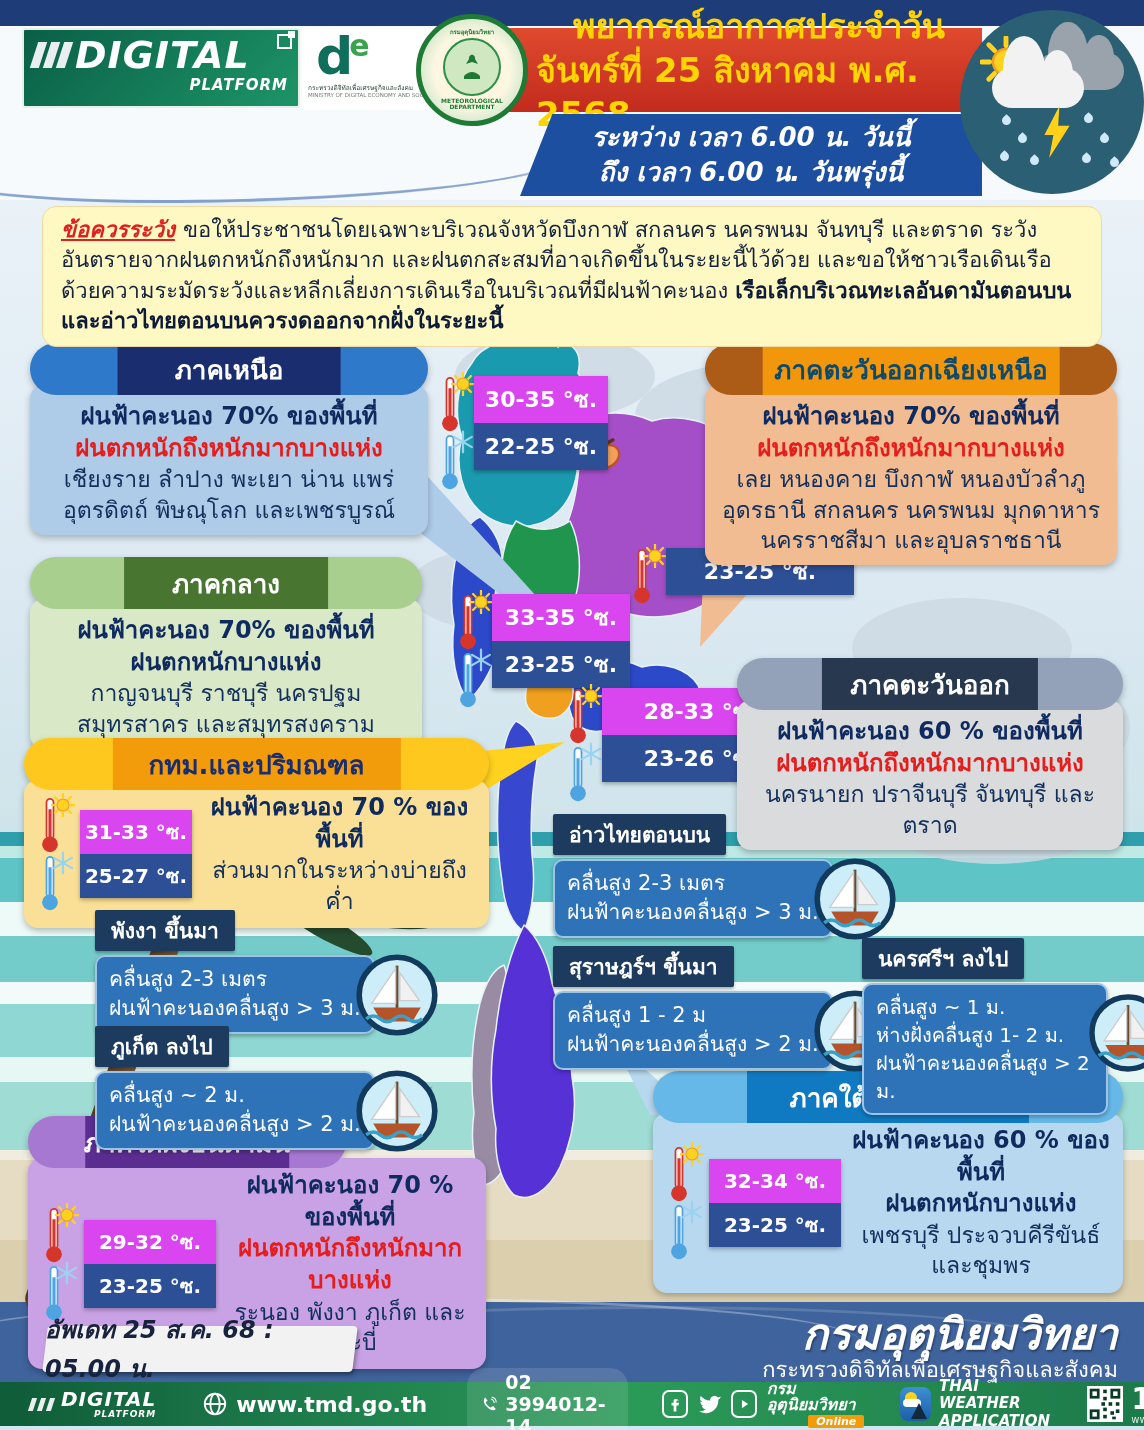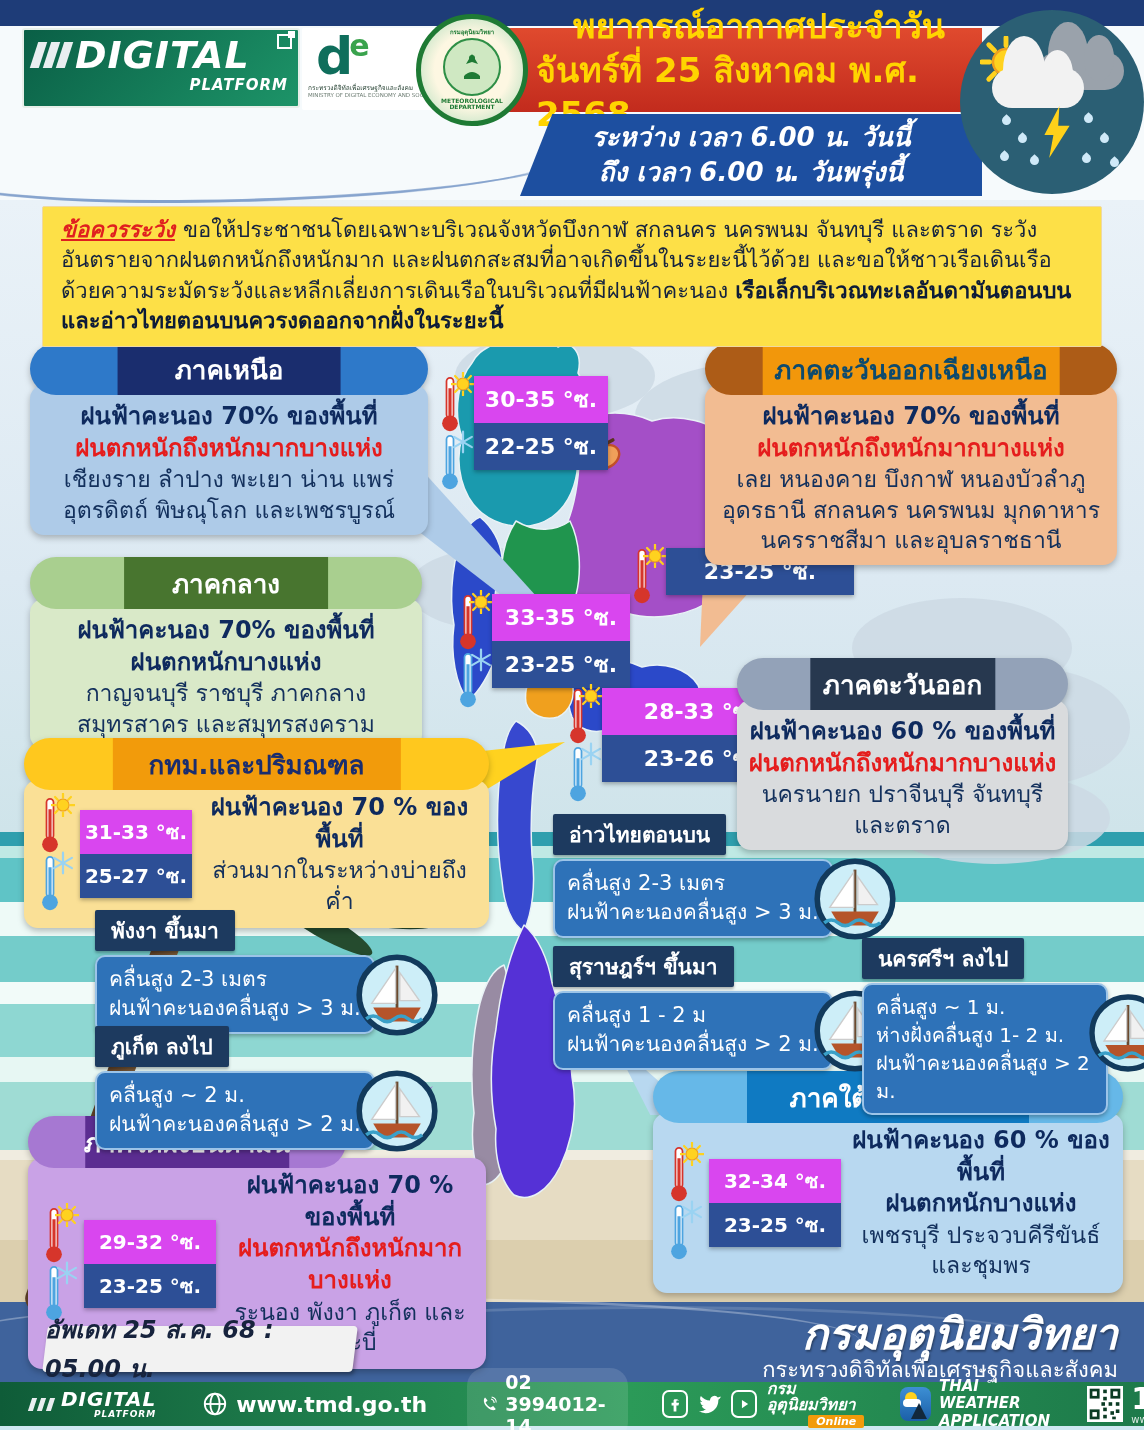--- a/index.html
+++ b/index.html
@@ -67,22 +67,22 @@
   .wx-circle{position:absolute;left:960px;top:10px;width:184px;height:184px;border-radius:50%;
      background:#2b5f74;overflow:hidden;z-index:4;}
   .cssCloud{position:absolute;border-radius:22px;}
   .cssCloud::before,.cssCloud::after{content:"";position:absolute;background:inherit;border-radius:50%;}
   .cssCloud::before{width:46%;height:170%;left:12%;top:-80%;}
   .cssCloud::after{width:34%;height:120%;right:12%;top:-45%;}
   .drop{position:absolute;width:9px;height:9px;background:#cfe9f8;border-radius:0 50% 50% 50%;transform:rotate(45deg);}
   .bolt{position:absolute;background:#ffd11a;clip-path:polygon(58% 0,8% 56%,38% 56%,24% 100%,92% 38%,54% 38%);}
 
   
-  .warning{position:absolute;left:42px;top:206px;width:1060px;min-height:126px;background:#fde047;
-     border:1px solid #efd9a2;border-radius:2px;padding:8px 18px 10px;box-sizing:border-box;
+  .warning{position:absolute;left:42px;top:206px;width:1060px;min-height:126px;background:#fef9c3;
+     border:1px solid #efd9a2;border-radius:14px;padding:8px 18px 10px;box-sizing:border-box;
      font-size:22px;color:#15233f;line-height:1.38;z-index:6;}
   .warning .wl{color:#e01f1f;font-weight:bold;text-decoration:underline;font-style:italic;margin-right:8px;}
   .warning b{color:#0d1b38;}
 
   
   .map-wrap{position:absolute;left:420px;top:325px;width:340px;height:890px;z-index:1;}
 
   
   .region{position:absolute;z-index:4;filter:drop-shadow(0 3px 3px rgba(0,0,0,.25));}
   .r-head{height:52px;border-radius:26px;position:relative;z-index:2;}
@@ -417,26 +417,26 @@
 
   <div class="region central-box" style="left:30px;top:557px;width:392px;">
     <div class="r-head">
         <div class="inner">
           <span class="r-title">ภาคกลาง</span>
         </div>
       </div>
     <div class="r-body">
       <div class="ln b">ฝนฟ้าคะนอง 70% ของพื้นที่</div>
       <div class="ln b">ฝนตกหนักบางแห่ง</div>
-      <div class="ln">กาญจนบุรี ราชบุรี ภาคกลาง</div>
+      <div class="ln">กาญจนบุรี ราชบุรี นครปฐม</div>
       <div class="ln">สมุทรสาคร และสมุทรสงคราม</div>
     </div>
   </div>
 
-  <div class="region east-box" style="left:737px;top:658px;width:331px;">
+  <div class="region east-box" style="left:737px;top:658px;width:386px;">
     <div class="r-head">
         <div class="inner">
           <span class="r-title">ภาคตะวันออก</span>
         </div>
       </div>
     <div class="r-body">
       <div class="ln b">ฝนฟ้าคะนอง 60 % ของพื้นที่</div>
       <div class="ln r">ฝนตกหนักถึงหนักมากบางแห่ง</div>
       <div class="ln">นครนายก ปราจีนบุรี จันทบุรี และตราด</div>
     </div>

